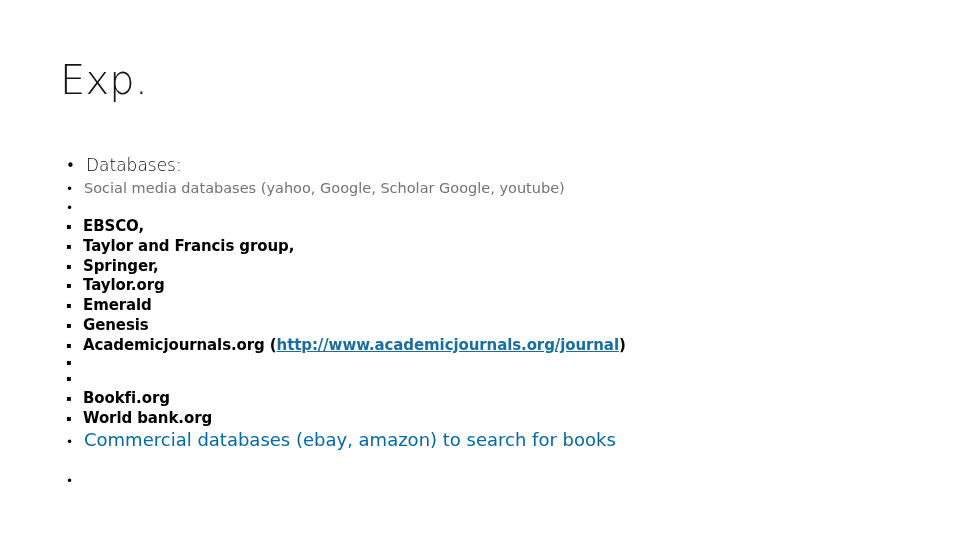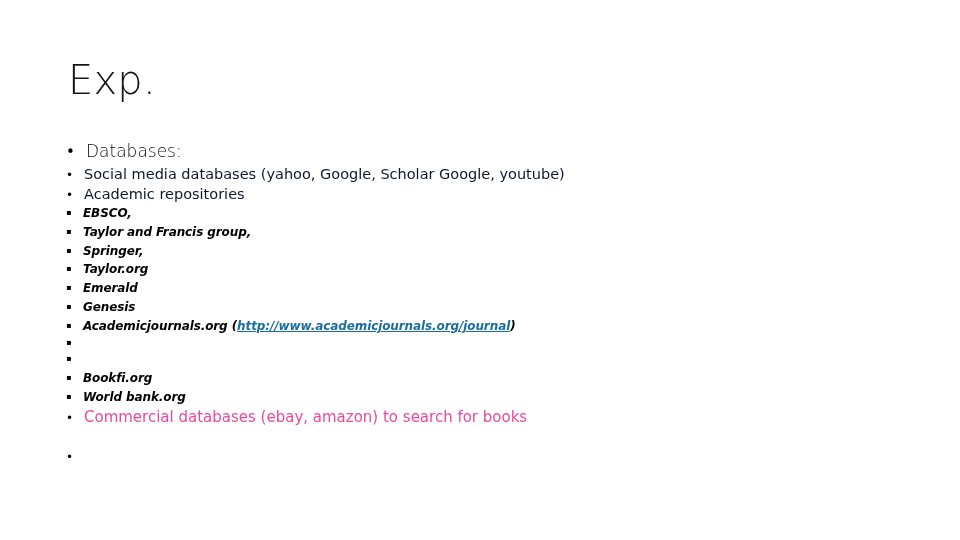--- a/index.html
+++ b/index.html
@@ -18,21 +18,21 @@
 
   .slide {
     position: absolute;
     inset: 0;
     background: #ffffff;
   }
 
   
   .slide-title {
     position: absolute;
-    left: 68px;
+    left: 60px;
     top: 58px;
     font-family: "DejaVu Sans", sans-serif;
     font-weight: 300;
     font-size: 40px;
     line-height: 1.1;
     letter-spacing: 0.2px;
     color: #151515;
     white-space: nowrap;
   }
 
@@ -74,87 +74,87 @@
     width: 20px;
     font-size: 15px;
     line-height: 1;
   }
   .l1 .txt {
     font-family: "DejaVu Sans", sans-serif;
     font-weight: 300;
     font-size: 17px;
     line-height: 23px;
     color: #0d0d0d;
+    margin-top: 14px;
   }
 
   
   .l2 {
     margin-left: 45px;
   }
   .l2 > li.row {
     line-height: 19px;
   }
   .l2 .marker {
     width: 18px;
     font-size: 12px;
     line-height: 19px;
   }
   .l2 .txt {
     font-family: "DejaVu Sans", sans-serif;
     font-weight: 400;
     font-size: 14.5px;
     line-height: 19px;
-    color: #0f172a;
+    color: #737373;
   }
 
   
   .l3 {
     margin-left: 48px;
     margin-top: 4px;
   }
   .l3 > li.row {
     line-height: 16.8px;
   }
   .l3 .marker {
     width: 17px;
     font-size: 8px;
     line-height: 16.8px;
     position: relative;
     top: -2px;
   }
   .l3 .txt {
     font-family: "DejaVu Sans", sans-serif;
     font-weight: 700;
-    font-size: 12px;
+    font-size: 15px;
     line-height: 16.8px;
     color: #000000;
     letter-spacing: -0.1px;
-    font-style: italic;
   }
 
   
   .l2b {
     margin-left: 45px;
     margin-top: 20px;
   }
   .l2b > li.row {
     line-height: 19px;
     margin-bottom: 20px;
   }
   .l2b .marker {
     width: 18px;
     font-size: 12px;
     line-height: 19px;
   }
   .l2b .txt {
     font-family: "DejaVu Sans", sans-serif;
     font-weight: 400;
-    font-size: 15px;
-    line-height: 19px;
-    color: #ec4899;
+    font-size: 18px;
+    line-height: 19px;
+    color: #0369a1;
   }
 
   a.link {
     color: #1a6e9e;
     text-decoration: underline;
     font-weight: 700;
   }
   .paren {
     color: #000000;
   }
@@ -175,21 +175,20 @@
       </li>
     </ul>
 
     <ul class="lvl l2">
       <li class="row">
         <span class="marker">•</span>
         <span class="txt">Social media databases (yahoo, Google, Scholar Google, youtube)</span>
       </li>
       <li class="row">
         <span class="marker">•</span>
-        <span class="txt">Academic repositories</span>
       </li>
     </ul>
 
     <ul class="lvl l3">
       <li class="row">
         <span class="marker">▪</span>
         <span class="txt">EBSCO,</span>
       </li>
       <li class="row">
         <span class="marker">▪</span>

